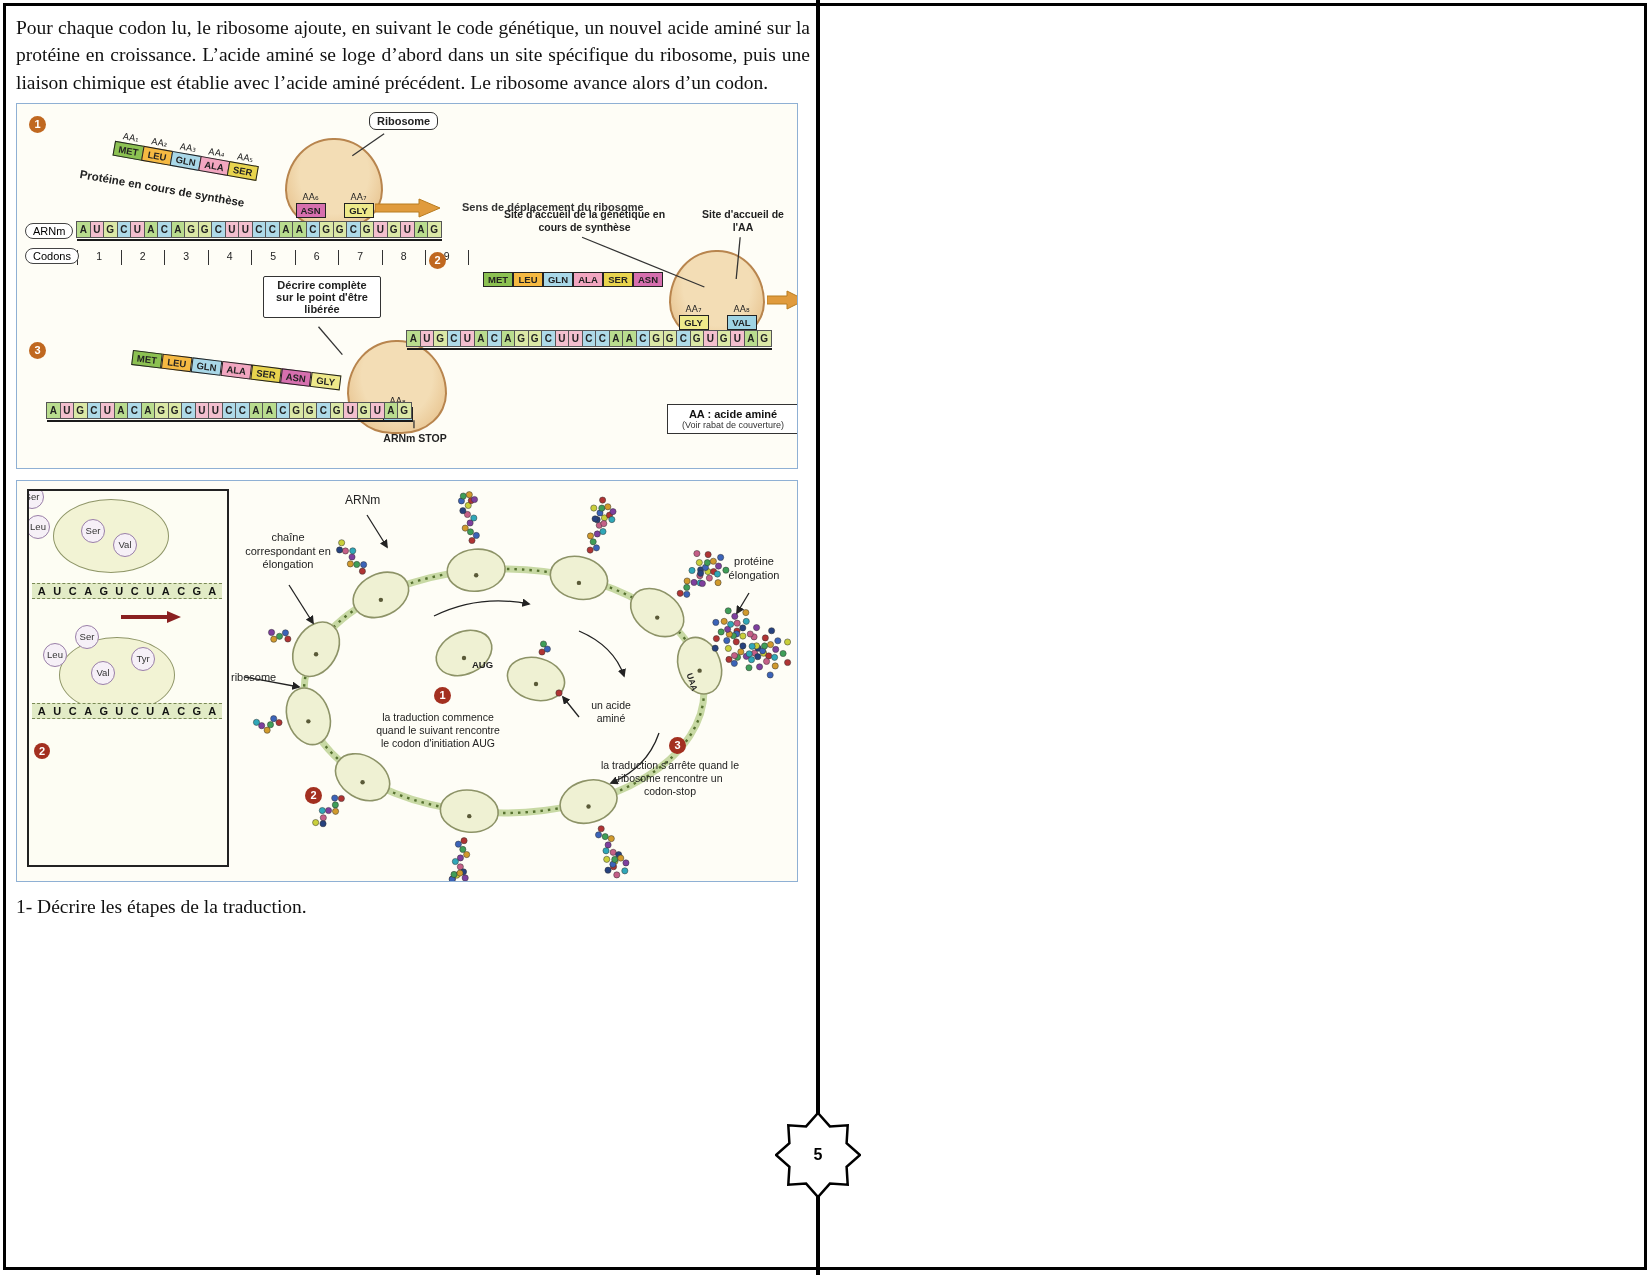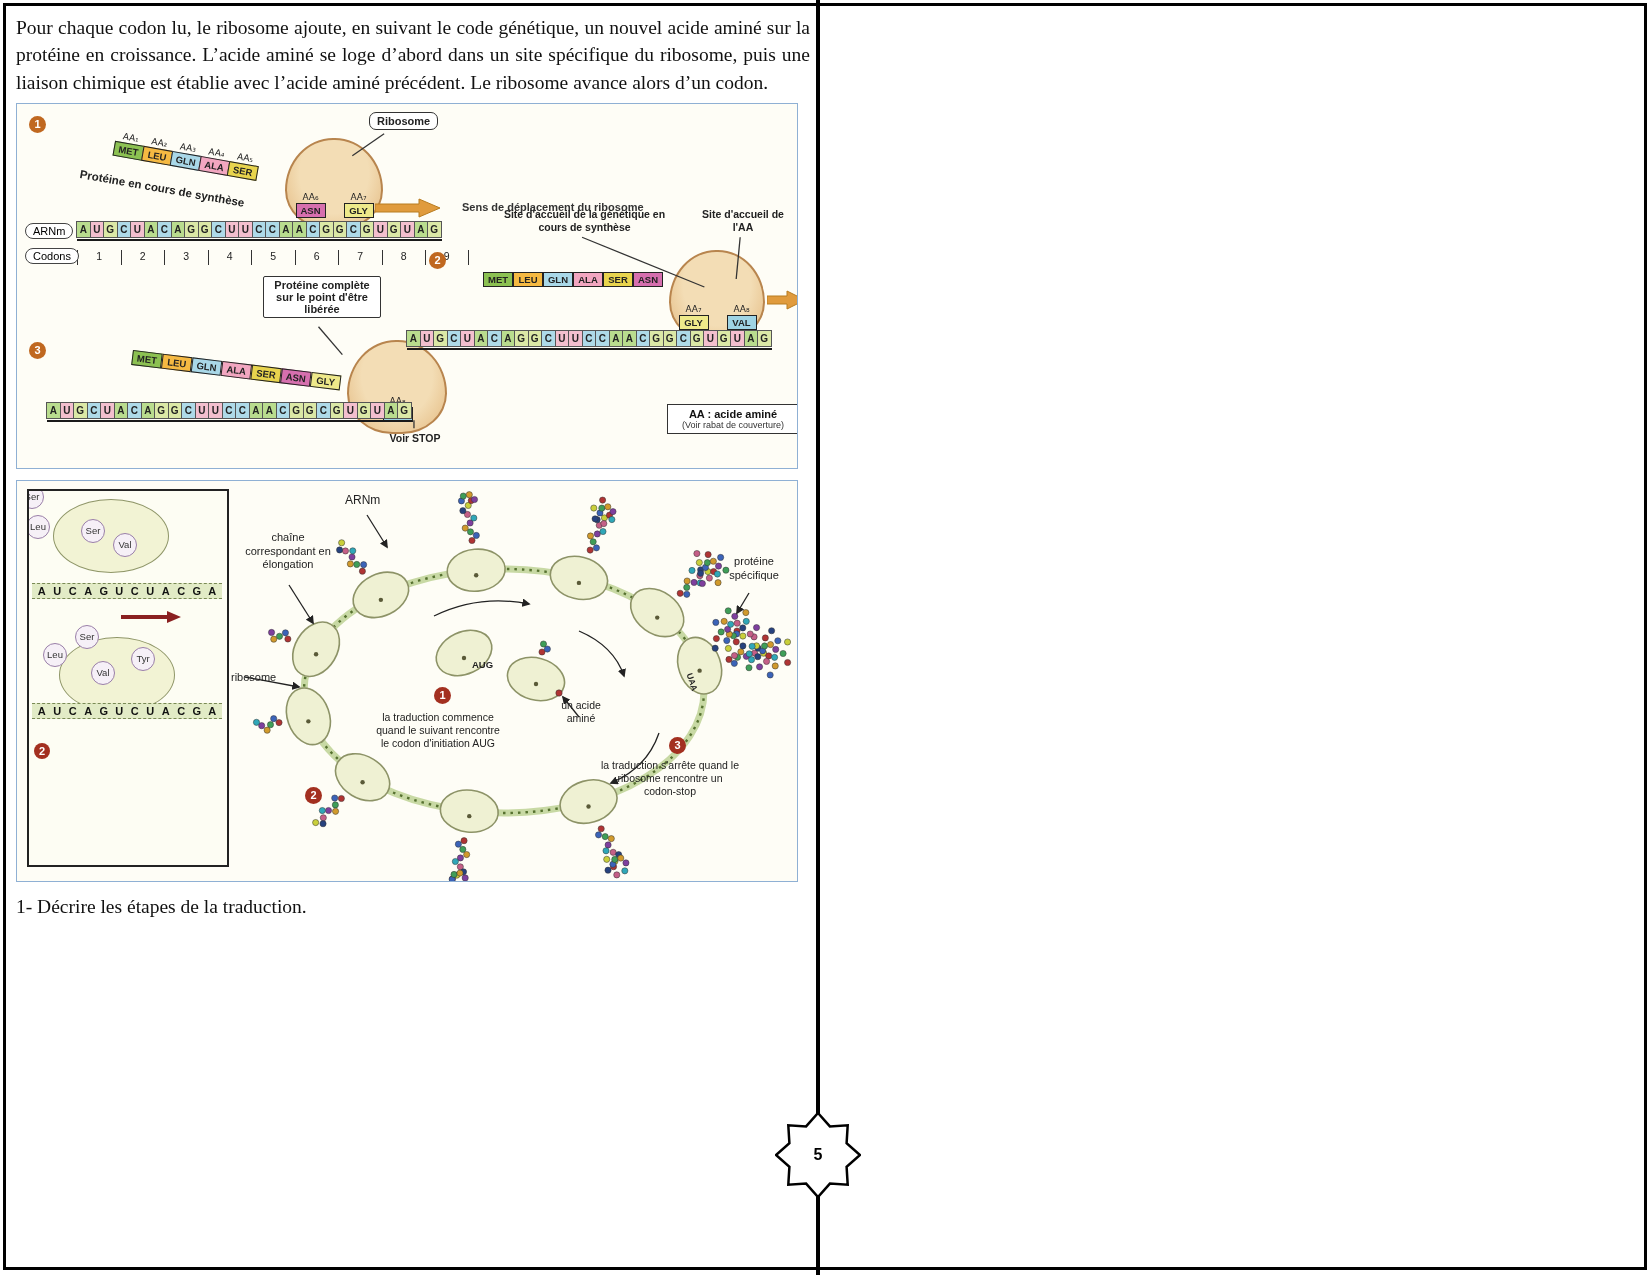--- a/index.html
+++ b/index.html
@@ -251,21 +251,21 @@
           <span class="nt" data-val="C">C</span>
           <span class="nt" data-val="G">G</span>
           <span class="nt" data-val="U">U</span>
           <span class="nt" data-val="G">G</span>
           <span class="nt" data-val="U">U</span>
           <span class="nt" data-val="A">A</span>
           <span class="nt" data-val="G">G</span>
         </div>
 
       <span class="badge" style="left:12px;top:238px">3</span>
-      <div class="callout sq" style="left:246px;top:172px;width:118px">Protéine complète sur le point d'être libérée</div>
+      <div class="callout sq" style="left:246px;top:172px;width:118px">Décrire complète sur le point d'être libérée</div>
       <div class="chain tilt2" style="left:116px;top:246px">
           <span class="aa-box" data-val="MET">MET</span>
           <span class="aa-box" data-val="LEU">LEU</span>
           <span class="aa-box" data-val="GLN">GLN</span>
           <span class="aa-box" data-val="ALA">ALA</span>
           <span class="aa-box" data-val="SER">SER</span>
           <span class="aa-box" data-val="ASN">ASN</span>
           <span class="aa-box" data-val="GLY">GLY</span>
         </div>
       <div class="ribo" style="left:330px;top:236px;width:100px;height:94px">
@@ -296,21 +296,21 @@
           <span class="nt" data-val="G">G</span>
           <span class="nt" data-val="G">G</span>
           <span class="nt" data-val="C">C</span>
           <span class="nt" data-val="G">G</span>
           <span class="nt" data-val="U">U</span>
           <span class="nt" data-val="G">G</span>
           <span class="nt" data-val="U">U</span>
           <span class="nt" data-val="A">A</span>
           <span class="nt" data-val="G">G</span>
         </div>
-      <div class="plainlabel" style="left:366px;top:328px;width:64px">Voir STOP</div>
+      <div class="plainlabel" style="left:366px;top:328px;width:64px">ARNm STOP</div>
 
       <div class="aanote" style="left:650px;top:300px;width:132px">
         <div class="l1">AA : acide aminé</div>
         <div class="l2">(Voir rabat de couverture)</div>
       </div>
     </div>
 
     <div class="figure fig2">
 
       <div class="inset">
@@ -579,26 +579,26 @@
           <line x1="520" y1="112" x2="508" y2="132" stroke="#222" stroke-width="1.3" marker-end="url(#ah)"></line>
           <line x1="350" y1="236" x2="334" y2="216" stroke="#222" stroke-width="1.3" marker-end="url(#ah)"></line>
           <path d="M 205,135 q 45,-22 95,-12" fill="none" stroke="#222" stroke-width="1.3" marker-end="url(#ah)"></path>
           <path d="M 350,150 q 35,15 45,45" fill="none" stroke="#222" stroke-width="1.3" marker-end="url(#ah)"></path>
           <path d="M 430,252 q -12,35 -48,50" fill="none" stroke="#222" stroke-width="1.3" marker-end="url(#ah)"></path>
         </svg>
 
       <div class="f2label" style="left:328px;top:12px;font-size:12px">ARNm</div>
       <div class="f2label ctr" style="left:220px;top:50px;width:102px">chaîne correspondant en élongation</div>
       <div class="f2label" style="left:214px;top:190px">ribosome</div>
-      <div class="f2label ctr" style="left:700px;top:74px;width:74px">protéine spécifique</div>
+      <div class="f2label ctr" style="left:700px;top:74px;width:74px">protéine élongation</div>
       <div class="auglabel" style="left:455px;top:178px">AUG</div>
       <div class="uaalabel" style="left:666px;top:196px">UAA</div>
       <span class="badge red" style="left:417px;top:206px">1</span>
       <div class="f2small" style="left:356px;top:230px;width:130px">la traduction commence quand le suivant rencontre le codon d'initiation AUG</div>
-      <div class="f2small" style="left:532px;top:218px;width:64px">un acide aminé</div>
+      <div class="f2small" style="left:562px;top:218px;width:64px">un acide aminé</div>
       <span class="badge red" style="left:288px;top:306px">2</span>
       <span class="badge red" style="left:652px;top:256px">3</span>
       <div class="f2small" style="left:584px;top:278px;width:138px">la traduction s'arrête quand le ribosome rencontre un codon-stop</div>
     </div>
 
     <div class="question">1- Décrire les étapes de la traduction.</div>
   </div>
 
   <div class="star">
     <svg viewBox="0 0 86 86">

